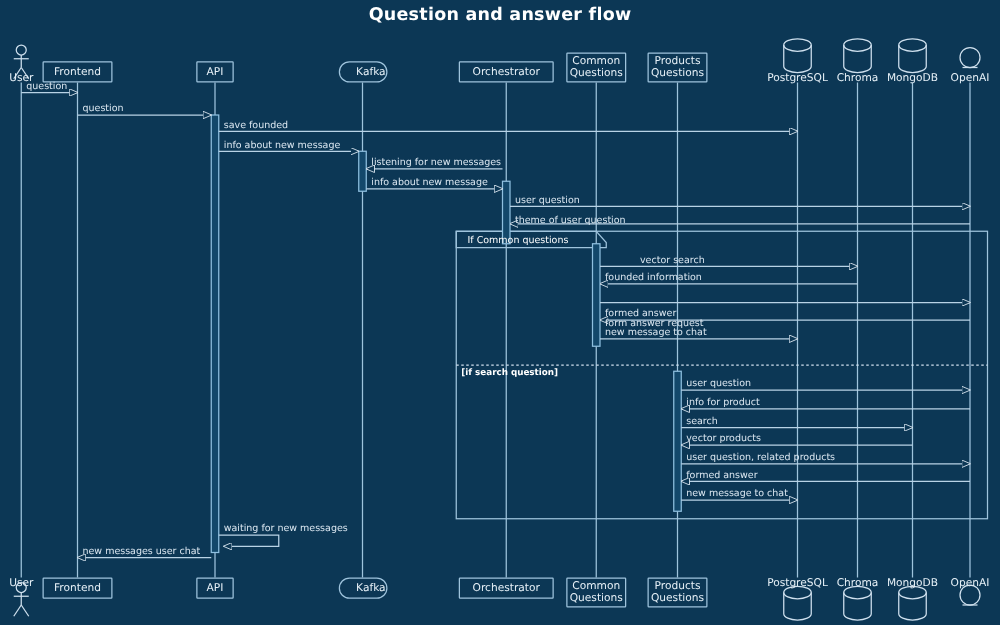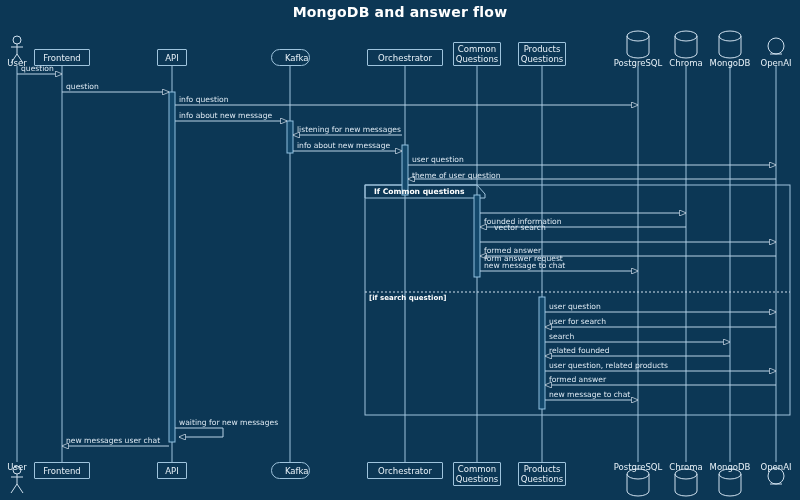--- a/index.html
+++ b/index.html
@@ -28,41 +28,41 @@
   .pbox.round{border-radius:9px;justify-content:flex-end;}
   .plabel{
     position:absolute;color:#e6f0f7;font-size:8.5px;line-height:10px;
     text-align:center;white-space:nowrap;
   }
   .msglabel{
     position:absolute;color:#dbe7f1;font-size:7.6px;line-height:9px;
     white-space:nowrap;
   }
   .altlabel{
-    position:absolute;color:#ffffff;font-size:7.6px;font-weight:bold;
+    position:absolute;color:#ffffff;font-size:7.6px;font-weight:normal;
     line-height:9px;white-space:nowrap;
   }
   .elselabel{
     position:absolute;color:#ffffff;font-size:7px;font-weight:bold;
     line-height:9px;white-space:nowrap;
   }
   svg{position:absolute;left:0;top:0;}
   .ll{stroke:#9fc4dd;stroke-width:1;fill:none;}
   .arrow{stroke:#b9d3e6;stroke-width:1;fill:none;}
   .act{fill:#13486b;stroke:#8fc0e0;stroke-width:1;}
   .frame{fill:none;stroke:#9fc4dd;stroke-width:1;}
   .dash{stroke:#cfe0ee;stroke-width:1;stroke-dasharray:2 2;fill:none;}
   .db{stroke:#cfe0ee;stroke-width:1;fill:none;}
   .stick{stroke:#cfe0ee;stroke-width:1;fill:none;}
 </style>
 </head>
 <body>
 
 <div id="diagram">
-  <div class="title">MongoDB and answer flow</div>
+  <div class="title">Question and answer flow</div>
   <svg id="canvas" width="800" height="500">
     <defs>
       <marker id="ah" markerWidth="7" markerHeight="6" refX="6.6" refY="3" orient="auto" markerUnits="userSpaceOnUse">
         <path d="M0,0 L7,3 L0,6 z" fill="#0c3755" stroke="#dfeaf4" stroke-width="0.7"></path>
       </marker>
     </defs>
     <g id="lifelines">
         <line x1="17" y1="66" x2="17" y2="462" class="ll"></line>
         <line x1="62" y1="66" x2="62" y2="462" class="ll"></line>
         <line x1="172" y1="66" x2="172" y2="462" class="ll"></line>
@@ -186,34 +186,34 @@
       <div class="plabel" style="left: 654px; top: 58px; width: 64px;">Chroma</div>
       <div class="plabel" style="left: 654px; top: 462px; width: 64px;">Chroma</div>
       <div class="plabel" style="left: 698px; top: 58px; width: 64px;">MongoDB</div>
       <div class="plabel" style="left: 698px; top: 462px; width: 64px;">MongoDB</div>
       <div class="plabel" style="left: 746px; top: 58px; width: 60px;">OpenAI</div>
       <div class="plabel" style="left: 746px; top: 462px; width: 60px;">OpenAI</div>
       <div class="altlabel" style="left: 374px; top: 187px;">If Common questions</div>
       <div class="elselabel" style="left: 369px; top: 294px;">[if search question]</div>
       <div class="msglabel" style="left: 21px; top: 64px;">question</div>
       <div class="msglabel" style="left: 66px; top: 82px;">question</div>
-      <div class="msglabel" style="left: 179px; top: 95px;">info question</div>
+      <div class="msglabel" style="left: 179px; top: 95px;">save founded</div>
       <div class="msglabel" style="left: 179px; top: 111px;">info about new message</div>
       <div class="msglabel" style="left: 297px; top: 125px;">listening for new messages</div>
       <div class="msglabel" style="left: 297px; top: 141px;">info about new message</div>
       <div class="msglabel" style="left: 412px; top: 155px;">user question</div>
       <div class="msglabel" style="left: 412px; top: 171px;">theme of user question</div>
-      <div class="msglabel" style="left: 494px; top: 203px; margin-top: 20px;">vector search</div>
+      <div class="msglabel" style="left: 512px; top: 203px;">vector search</div>
       <div class="msglabel" style="left: 484px; top: 217px;">founded information</div>
       <div class="msglabel" style="left: 484px; top: 232px; margin-top: 22px;">form answer request</div>
       <div class="msglabel" style="left: 484px; top: 246px;">formed answer</div>
       <div class="msglabel" style="left: 484px; top: 261px;">new message to chat</div>
       <div class="msglabel" style="left: 549px; top: 302px;">user question</div>
-      <div class="msglabel" style="left: 549px; top: 317px;">user for search</div>
+      <div class="msglabel" style="left: 549px; top: 317px;">info for product</div>
       <div class="msglabel" style="left: 549px; top: 332px;">search</div>
-      <div class="msglabel" style="left: 549px; top: 346px;">related founded</div>
+      <div class="msglabel" style="left: 549px; top: 346px;">vector products</div>
       <div class="msglabel" style="left: 549px; top: 361px;">user question, related products</div>
       <div class="msglabel" style="left: 549px; top: 375px;">formed answer</div>
       <div class="msglabel" style="left: 549px; top: 390px;">new message to chat</div>
       <div class="msglabel" style="left: 179px; top: 418px;">waiting for new messages</div>
       <div class="msglabel" style="left: 66px; top: 436px;">new messages user chat</div>
     </div>
 </div>
 
 </body></html>

